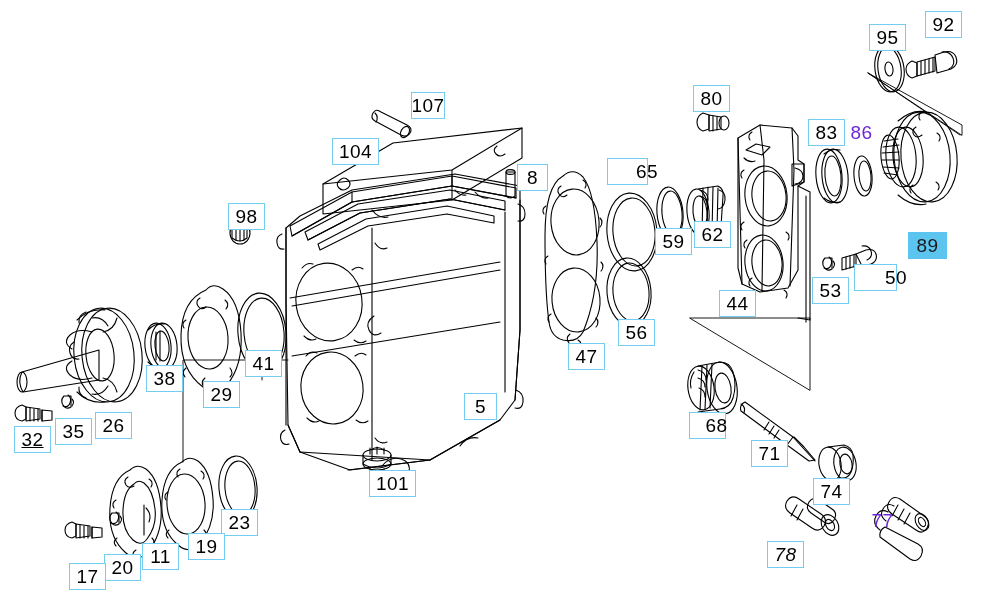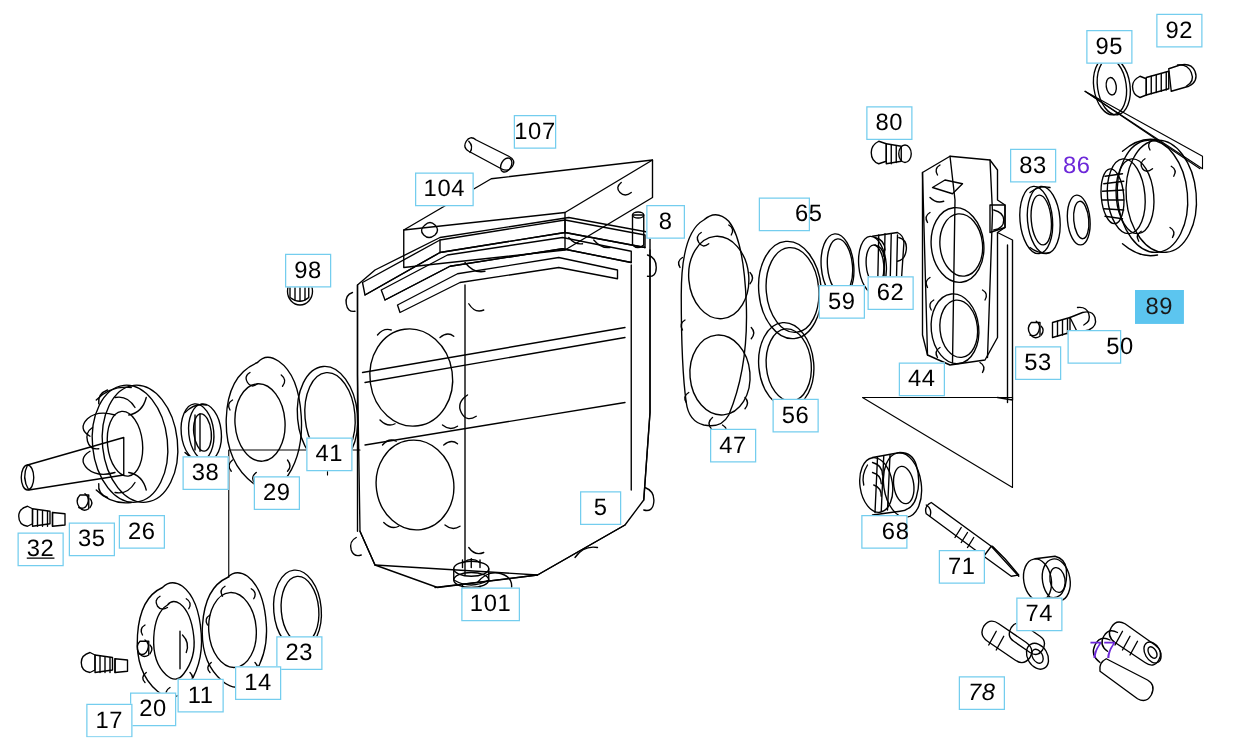--- a/index.html
+++ b/index.html
@@ -473,21 +473,21 @@
       <div class="part-label" style="left: 618px; top: 319px; width: 37px; height: 27px;">56</div>
       <div class="part-label" style="left: 146px; top: 365px; width: 37px; height: 27px;">38</div>
       <div class="part-label" style="left: 203px; top: 381px; width: 37px; height: 27px;">29</div>
       <div class="part-label" style="left: 245px; top: 350px; width: 37px; height: 27px;">41</div>
       <div class="part-label" style="left: 95px; top: 412px; width: 37px; height: 27px;">26</div>
       <div class="part-label" style="left: 55px; top: 418px; width: 37px; height: 27px;">35</div>
       <div class="part-label" style="left: 14px; top: 426px; width: 37px; height: 27px; text-decoration: underline;">32</div>
       <div class="part-label" style="left: 464px; top: 393px; width: 33px; height: 27px;">5</div>
       <div class="part-label" style="left: 369px; top: 470px; width: 47px; height: 27px;">101</div>
       <div class="part-label" style="left: 221px; top: 509px; width: 37px; height: 27px;">23</div>
-      <div class="part-label" style="left: 188px; top: 533px; width: 37px; height: 27px;">14</div>
+      <div class="part-label" style="left: 188px; top: 533px; width: 37px; height: 27px;">19</div>
       <div class="part-label" style="left: 142px; top: 543px; width: 37px; height: 27px;">11</div>
       <div class="part-label" style="left: 104px; top: 554px; width: 37px; height: 27px;">20</div>
       <div class="part-label" style="left: 69px; top: 563px; width: 37px; height: 27px;">17</div>
       <div class="part-label" style="left: 689px; top: 412px; width: 37px; height: 27px; padding-left: 18px;">68</div>
       <div class="part-label" style="left: 751px; top: 440px; width: 37px; height: 27px;">71</div>
       <div class="part-label" style="left: 813px; top: 478px; width: 37px; height: 27px;">74</div>
       <div class="part-label ghost" style="left: 864px; top: 507px; width: 37px; height: 27px;">77</div>
       <div class="part-label" style="left: 767px; top: 541px; width: 37px; height: 27px; font-style: italic;">78</div>
     </div>
 

